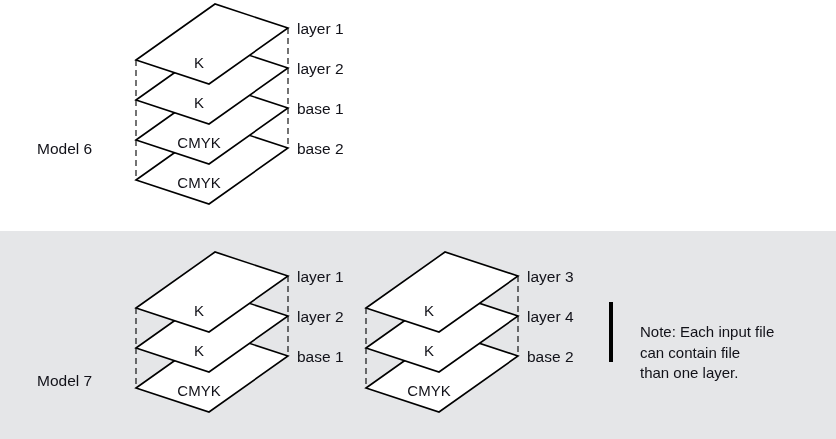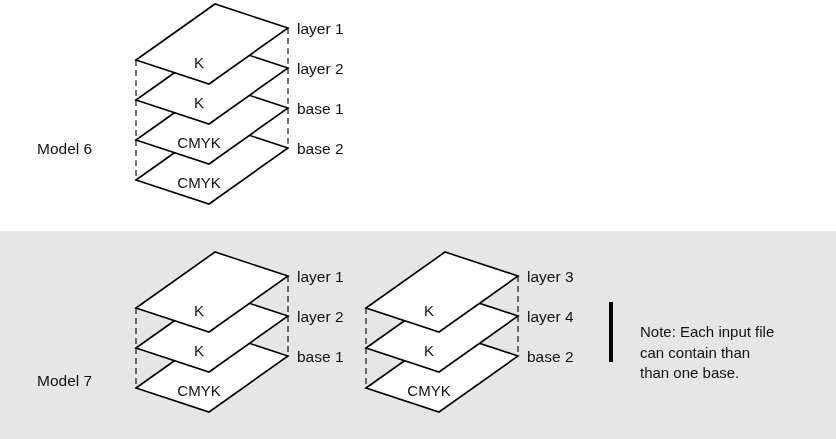--- a/index.html
+++ b/index.html
@@ -100,15 +100,15 @@
       </g>
     </g>
 </svg>
 
 <div class="model-label" style="left:37px; top:114px;">Model 6</div>
 <div class="model-label" style="left:37px; top:346px;text-align:right;">Model 7</div>
 
 <div class="note-bar"></div>
 <div class="note">
   <div>Note: Each input file</div>
-  <div>can contain than</div>
-  <div>than one base.</div>
+  <div>can contain file</div>
+  <div>than one layer.</div>
 </div>
 
 </body></html>

